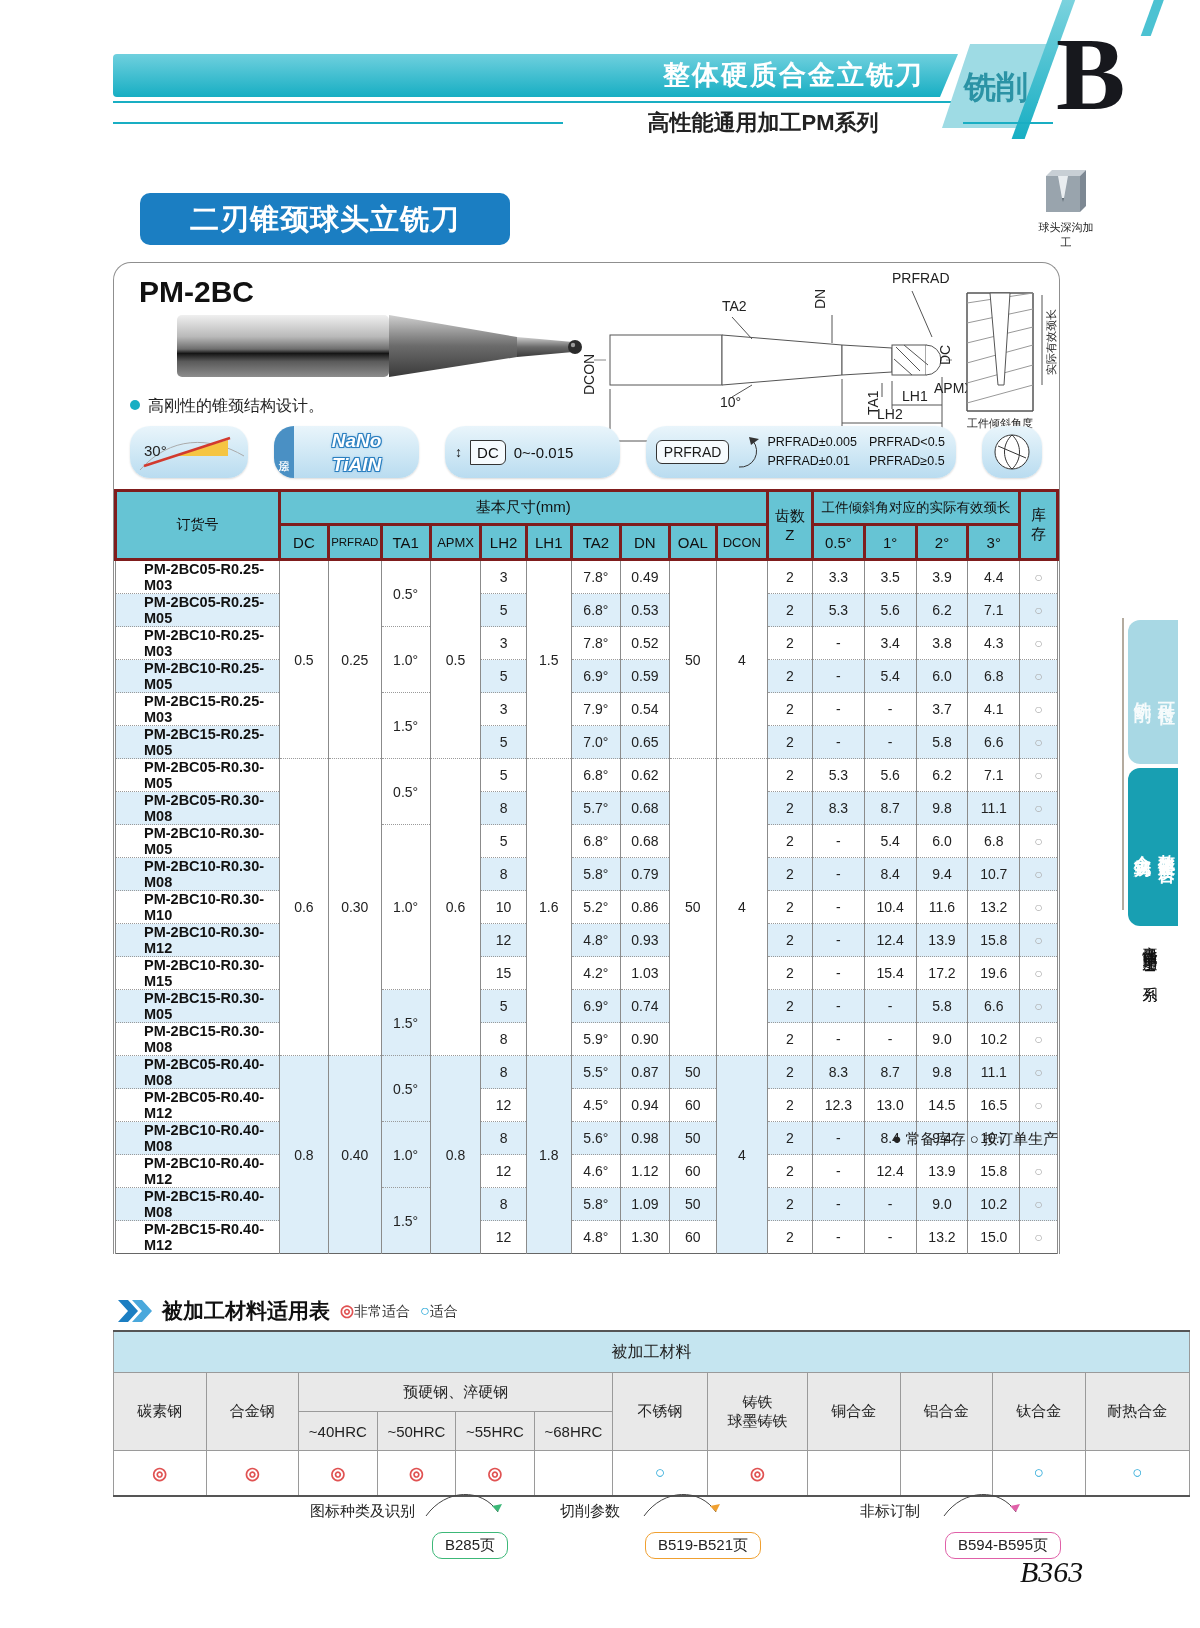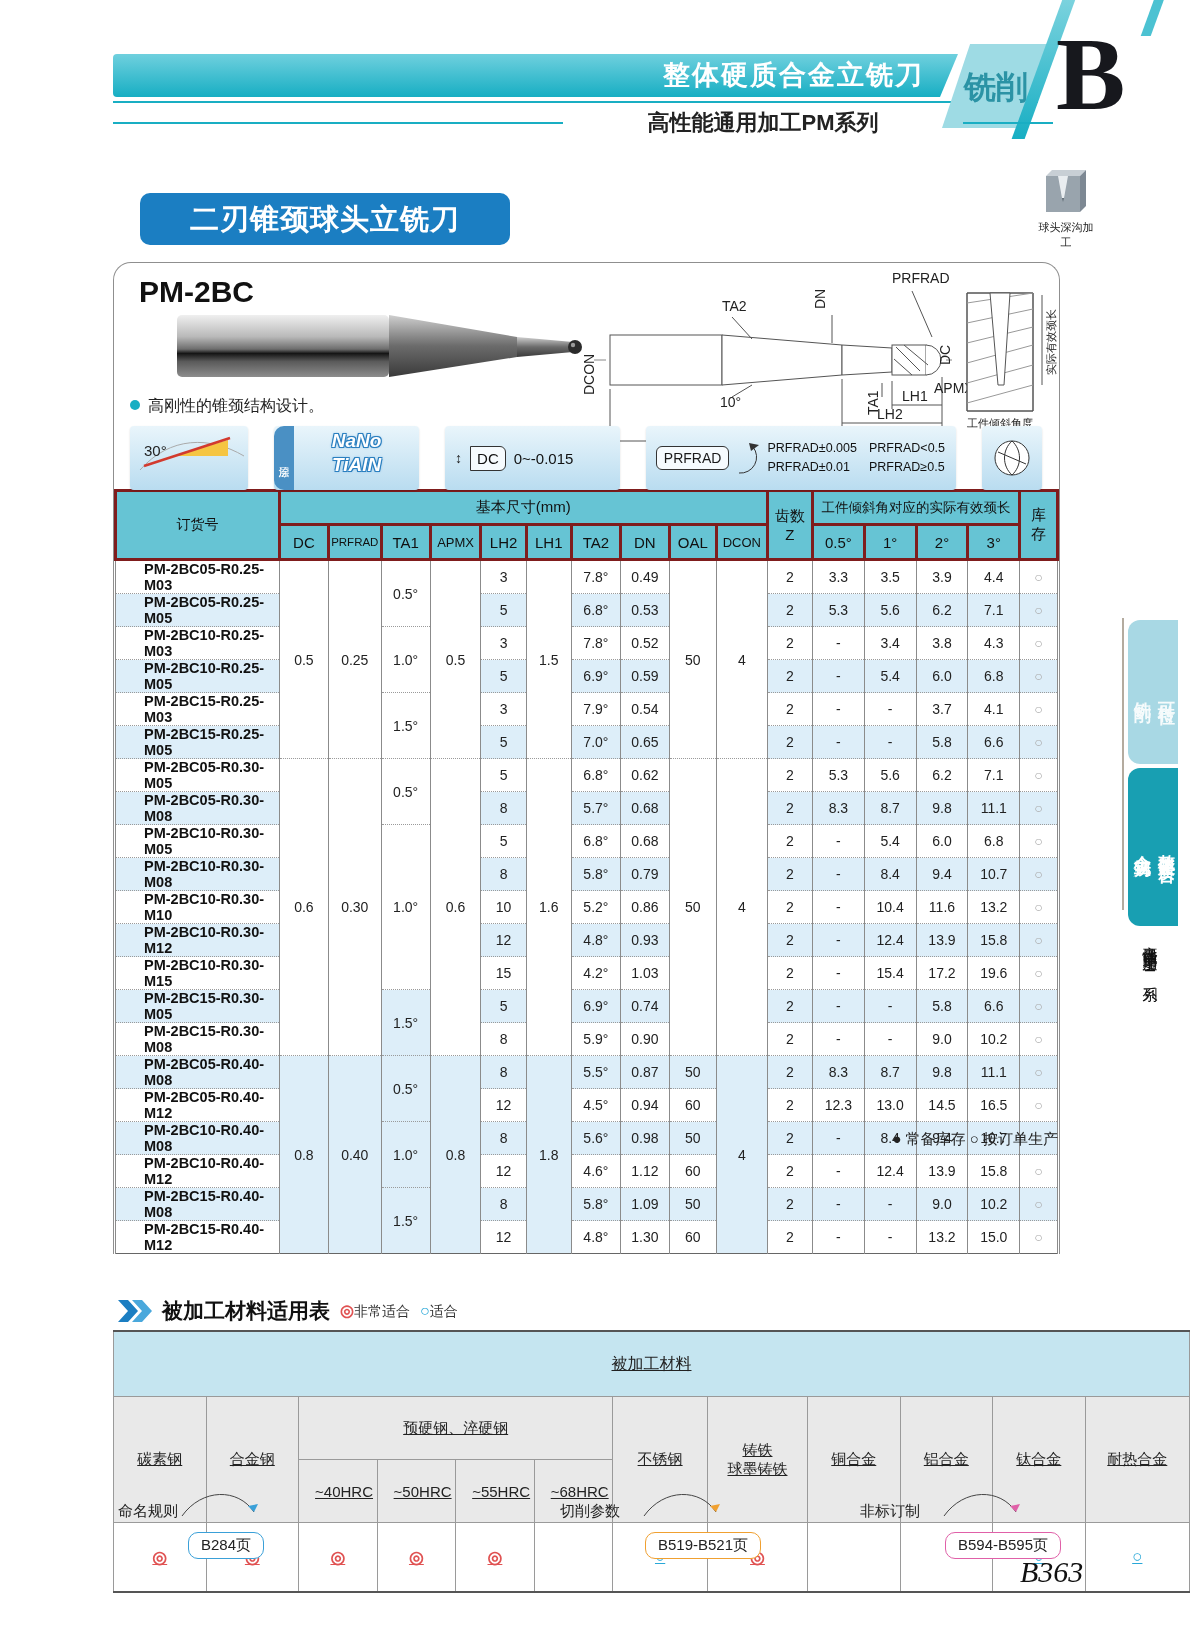--- a/index.html
+++ b/index.html
@@ -34,21 +34,21 @@
 
   
   .wrap{position:absolute;left:113px;top:262px;width:945px;border:1.5px solid #8f8f8f;border-bottom:none;border-radius:18px 18px 0 0;background:#fff;}
   .prod{position:relative;height:226px;}
   .model{position:absolute;left:25px;top:12px;font-size:30px;font-weight:bold;color:#111;}
   .toolimg{position:absolute;left:55px;top:42px;}
   .diagram{position:absolute;left:468px;top:2px;}
   .feature{position:absolute;left:16px;top:133px;font-size:16px;color:#222;}
   .feature .dot{display:inline-block;width:10px;height:10px;border-radius:50%;background:#17aec3;margin-right:8px;vertical-align:1px;}
   .badges{position:absolute;left:16px;top:163px;width:912px;display:flex;gap:26px;align-items:flex-start;}
-  .badge{background:linear-gradient(#e9f5fb,#b9dcf0);border-radius:4px;height:64px;box-shadow:0 1px 2px rgba(0,0,0,.15);}
+  .badge{background:linear-gradient(#e9f5fb,#b9dcf0);border-radius:20px;height:52px;box-shadow:0 1px 2px rgba(0,0,0,.15);}
   .b-helix{width:122px;position:relative;overflow:hidden;}
   .b-helix .deg{position:absolute;left:14px;top:16px;font-size:15px;color:#222;}
   .b-coat{width:150px;display:flex;overflow:hidden;}
   .b-coat .side{width:20px;background:#4a90c4;color:#fff;font-size:11px;writing-mode:vertical-rl;text-align:center;line-height:20px;border-radius:10px 0 0 10px;}
   .b-coat .logo{flex:1;text-align:center;font-style:italic;font-weight:bold;color:#fff;font-size:19px;line-height:1.25;padding-top:3px;
     text-shadow:1px 1px 0 #2a7fc0,-1px -1px 0 #2a7fc0,1px -1px 0 #2a7fc0,-1px 1px 0 #2a7fc0,0 0 3px #2a7fc0;}
   .b-dc{width:160px;display:flex;align-items:center;gap:8px;padding:0 10px;}
   .b-dc .dcbox{border:1.5px solid #333;border-radius:0 6px 6px 0;padding:3px 6px;font-size:15px;color:#111;background:#f6fbfe;}
   .b-dc .tol{font-size:15px;color:#111;}
   .b-prf{width:300px;display:flex;align-items:center;gap:8px;padding:0 10px;}
@@ -79,21 +79,21 @@
   .scaption{position:absolute;left:1140px;top:934px;writing-mode:vertical-rl;font-size:15px;color:#111;letter-spacing:2px;}
 
   
   .mat-head{position:absolute;left:118px;top:1297px;display:flex;align-items:center;gap:10px;}
   .mat-head .title{font-size:21px;font-weight:bold;color:#111;}
   .mat-head .legend{font-size:14px;color:#333;display:flex;align-items:center;gap:10px;}
   .sym-best{color:#e05252;font-size:16px;font-weight:bold;}
   .sym-good{color:#29a8d8;font-size:16px;font-weight:bold;}
   table.mat{position:absolute;left:113px;top:1330px;width:1077px;border-collapse:collapse;table-layout:fixed;font-size:15px;
     border-top:2px solid #555;border-bottom:2px solid #555;}
-  table.mat th,table.mat td{border:1px solid #9a9a9a;text-align:center;padding:16px;text-decoration:underline;}
+  table.mat th,table.mat td{border:1px solid #9a9a9a;text-align:center;padding:4px;}
   table.mat .ttl{background:#c5e5f0;height:32px;font-weight:normal;font-size:16px;}
   table.mat th{background:#e9e9e9;font-weight:normal;height:30px;color:#222;}
   table.mat td{height:36px;background:#fff;font-size:17px;}
 
   
   .flinks{position:absolute;left:118px;top:1492px;width:1000px;height:80px;}
   .flink{position:absolute;top:0;width:230px;height:80px;}
   .flink .lbl{position:absolute;left:0;top:10px;font-size:15px;color:#222;}
   .flink svg{position:absolute;left:60px;top:-6px;}
   .flink .pill{position:absolute;left:70px;top:40px;border:1.5px solid var(--ac);border-radius:10px;padding:3px 12px;font-size:15px;color:#222;background:#fff;}
@@ -670,27 +670,27 @@
           <td style="color: rgb(224, 82, 82); font-weight: bold;">◎</td>
           <td></td>
           <td></td>
           <td style="color: rgb(41, 168, 216); font-weight: bold;">○</td>
           <td style="color: rgb(41, 168, 216); font-weight: bold;">○</td>
         </tr>
   </tbody>
     </table>
 
   <div class="flinks">
-    <div class="flink" style="left: 0px; --ac: #3aa0d8;">
-      <div class="lbl">命名规则</div>
-      <svg width="90" height="44" viewBox="0 0 90 44">
+    <div class="flink" style="left: 192px; --ac: #3cb878;">
+      <div class="lbl">图标种类及识别</div>
+      <svg width="90" height="44" viewBox="0 0 90 44" style="left:112px;">
           <path d="M4,30 C24,2 60,2 76,26" stroke="#444" fill="none"></path>
           <polygon points="76,26 70,20 80,18" fill="var(--ac)"></polygon>
         </svg>
-      <div class="pill">B284页</div>
+      <div class="pill" style="left:122px;">B285页</div>
     </div>
     <div class="flink" style="left: 442px; --ac: #f0a030;">
       <div class="lbl">切削参数</div>
       <svg width="90" height="44" viewBox="0 0 90 44" style="left:80px;">
           <path d="M4,30 C24,2 60,2 76,26" stroke="#444" fill="none"></path>
           <polygon points="76,26 70,20 80,18" fill="var(--ac)"></polygon>
         </svg>
       <div class="pill" style="left:85px;">B519-B521页</div>
     </div>
     <div class="flink" style="left: 742px; --ac: #e060a8;">

